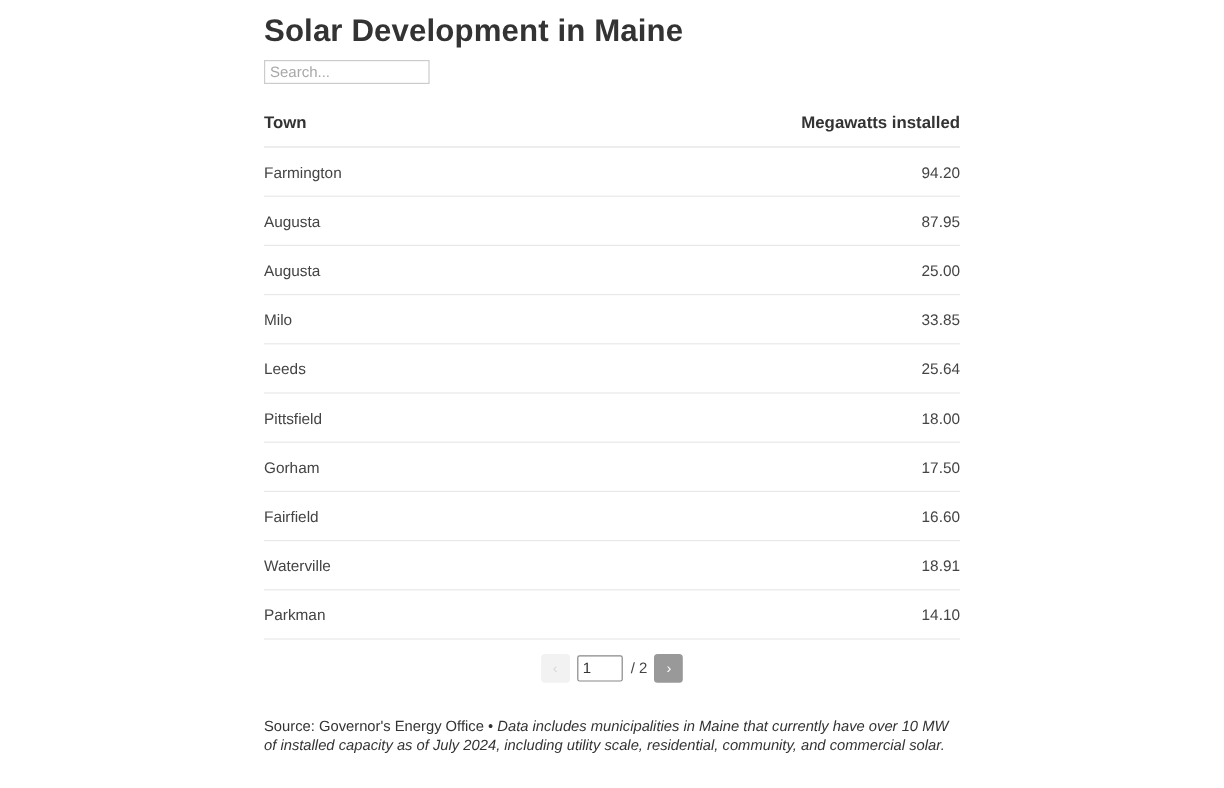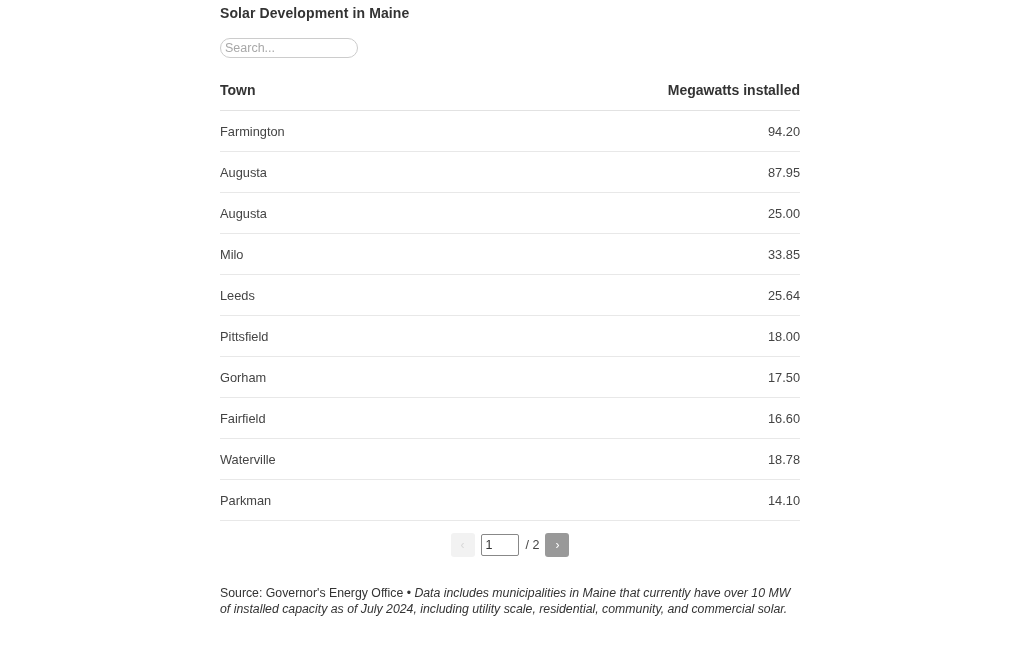--- a/index.html
+++ b/index.html
@@ -19,40 +19,40 @@
     width: 1020px;
     height: 657px;
   }
   .container {
     position: absolute;
     left: 220px;
     top: 0;
     width: 580px;
   }
   .title {
-    font-size: 14px;
+    font-size: 26px;
     font-weight: bold;
     color: #333333;
     letter-spacing: 0.1px;
     margin: 0;
-    padding-top: 2px;
+    padding-top: 14px;
     line-height: 22px;
   }
   .search-wrap {
     margin-top: 14px;
   }
   .search-input {
     width: 128px;
     height: 14px;
     padding: 2px 4px;
     font-family: "Liberation Sans", sans-serif;
     font-size: 12.5px;
     color: #555555;
     border: 1px solid #cccccc;
-    border-radius: 10px;
+    border-radius: 0;
     background: #ffffff;
     outline: none;
     box-sizing: content-box;
   }
   .search-input::placeholder {
     color: #a8a8a8;
     opacity: 1;
   }
   table.data-table {
     width: 580px;
@@ -197,21 +197,21 @@
         <tr>
           <td class="town-cell">Gorham</td>
           <td class="mw-cell">17.50</td>
         </tr>
         <tr>
           <td class="town-cell">Fairfield</td>
           <td class="mw-cell">16.60</td>
         </tr>
         <tr>
           <td class="town-cell">Waterville</td>
-          <td class="mw-cell">18.78</td>
+          <td class="mw-cell">18.91</td>
         </tr>
         <tr>
           <td class="town-cell">Parkman</td>
           <td class="mw-cell">14.10</td>
         </tr>
       </tbody>
     </table>
 
     <div class="pagination">
       <button class="pg-btn disabled">‹</button>

